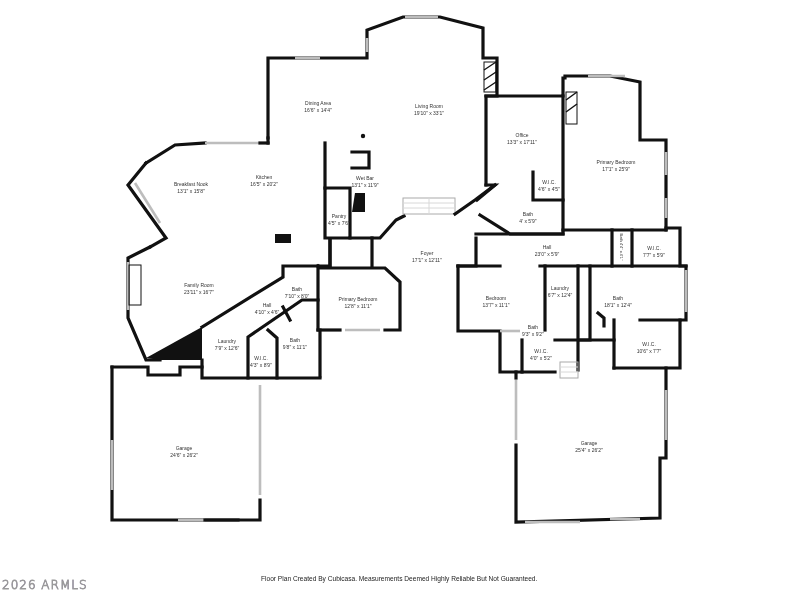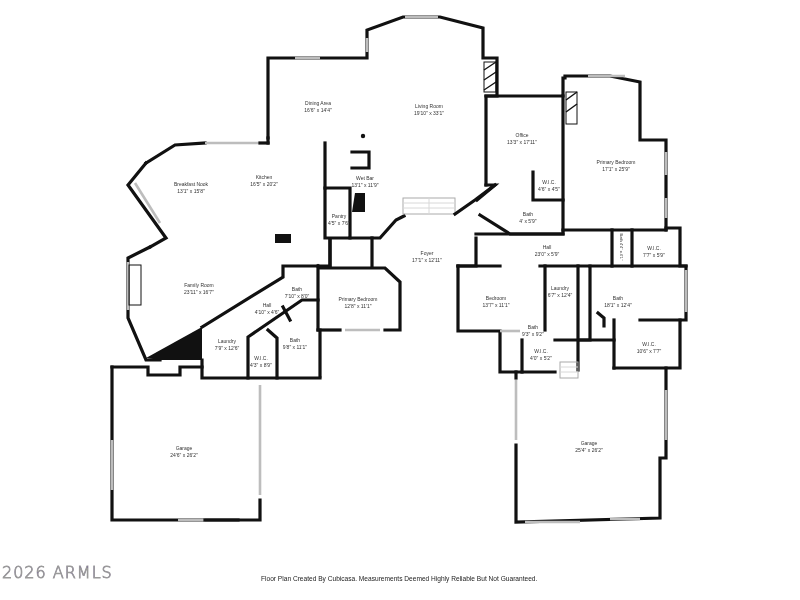--- a/index.html
+++ b/index.html
@@ -5,21 +5,21 @@
   html, body { margin: 0; padding: 0; background: #ffffff; }
   body { width: 800px; height: 600px; position: relative; overflow: hidden; font-family: "Liberation Sans", sans-serif; }
   #plan { position: absolute; left: 0; top: 0; width: 800px; height: 600px; }
   .wall { fill: none; stroke: #111; stroke-width: 3.2; stroke-linejoin: miter; stroke-linecap: square; }
   .thin { fill: none; stroke: #111; stroke-width: 1.4; }
   .win { stroke: #bdbdbd; stroke-width: 2.6; fill: none; }
   .win2 { stroke: #d8d8d8; stroke-width: 1; fill: none; }
   .solid { fill: #111; stroke: none; }
   .room { position: absolute; transform: translate(-50%, -50%); text-align: center; color: #333; font-size: 5px; line-height: 6.5px; white-space: nowrap; }
   .room .dim { display: block; }
-  .watermark { position: absolute; left: 2px; top: 563px; font-size: 16px; letter-spacing: 1px; color: #4c1d95; -webkit-text-stroke: 0.8px #9a9a9a; font-family: "DejaVu Sans", sans-serif; font-weight: 300; }
+  .watermark { position: absolute; left: 2px; top: 578px; font-size: 12px; letter-spacing: 1px; color: #4c1d95; -webkit-text-stroke: 0.8px #9a9a9a; font-family: "DejaVu Sans", sans-serif; font-weight: 300; }
   .disclaimer { position: absolute; left: 261px; top: 575px; font-size: 6.6px; color: #222; }
 </style>
 </head>
 <body>
 
 <svg id="plan" viewBox="0 0 800 600" xmlns="http://www.w3.org/2000/svg">
 
   <g>
     <polyline class="wall" points="268,138 268,58 367,58 367,30 403,17 440,17 483,28 483,58 497,58 497,96 486,96 486,185"></polyline>
     <polyline class="wall" points="268,138 268,143"></polyline>

